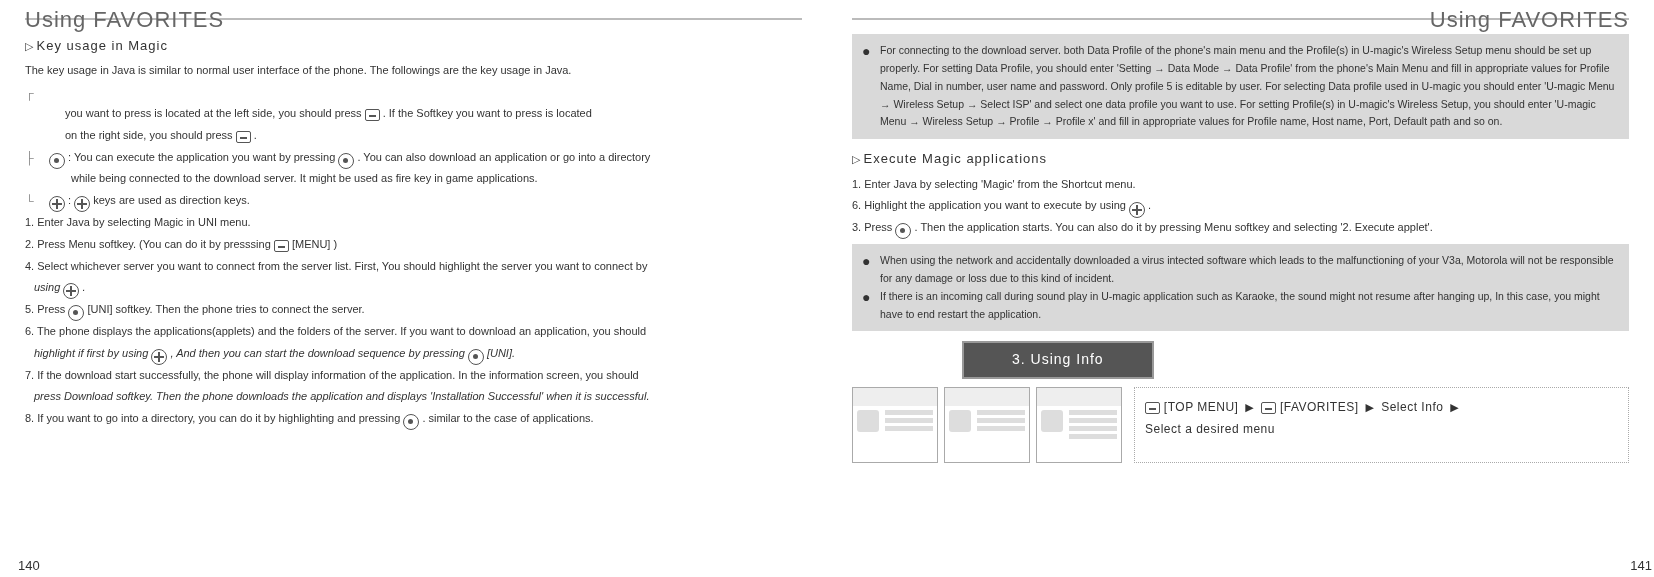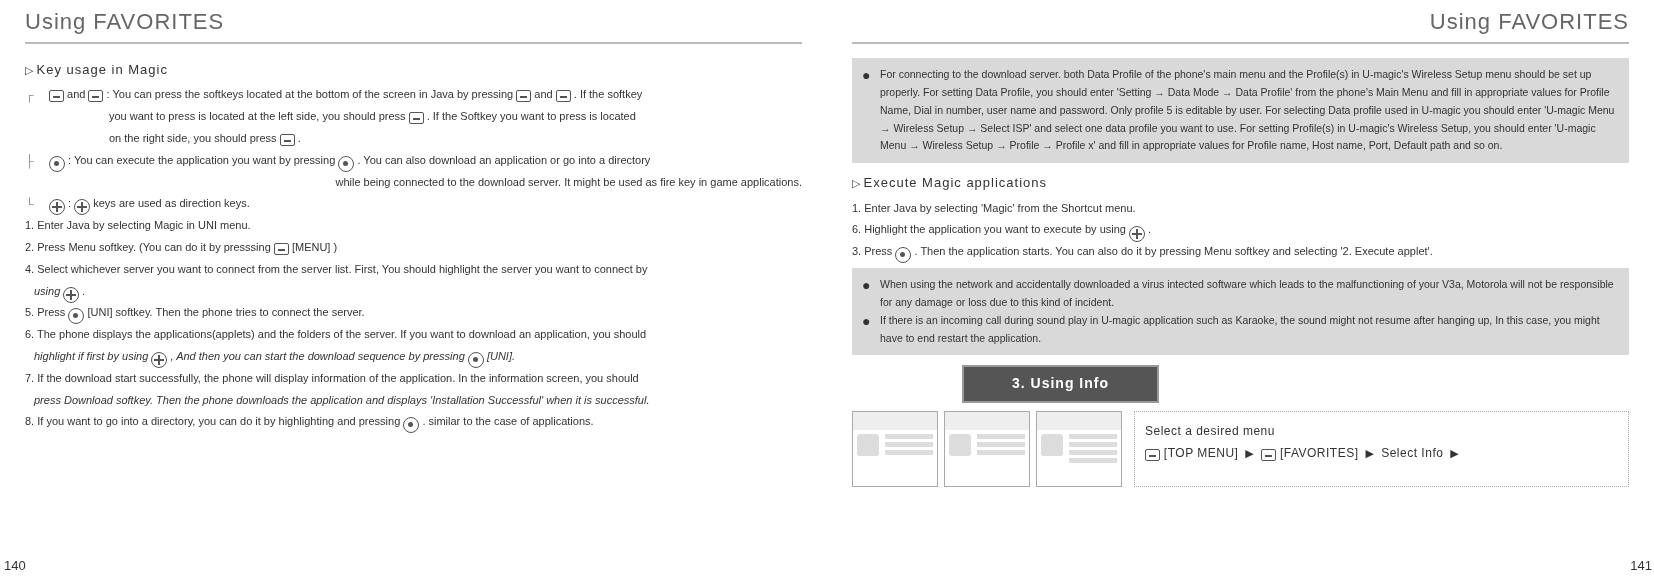--- a/index.html
+++ b/index.html
@@ -12,23 +12,23 @@
     display: flex;
     font-size: 11px;
     line-height: 1.8;
   }
   .page {
     width: 50%;
     padding: 0 25px 10px 25px;
     position: relative;
   }
   .page-header {
-    height: 44px;
+    height: 20px;
     display: flex;
-    align-items: flex-end;
+    align-items: flex-start;
     border-bottom: 2px solid #bbb;
     margin-bottom: 14px;
   }
   .left .page-header { justify-content: flex-start; }
   .right .page-header { justify-content: flex-end; }
   .page-title {
     font-size: 22px;
     color: #666;
     letter-spacing: 1px;
     font-weight: normal;
@@ -39,21 +39,21 @@
     letter-spacing: 1px;
     margin: 6px 0 4px 0;
   }
   .section-title::before {
     content: "▷ ";
     font-size: 11px;
     letter-spacing: 0;
   }
   .body-text { margin-bottom: 2px; }
   .indent-block { margin-left: 9px; font-style: italic; }
-  .indent-block2 { margin-left: 84px; }
+  .indent-block2 { margin-left: 40px; }
   .tree-row { display: flex; margin-bottom: 2px; }
   .tree-connector {
     width: 24px;
     flex-shrink: 0;
     color: #888;
     font-size: 12px;
     line-height: 1.4;
     padding-top: 2px;
   }
   .note-box {
@@ -61,21 +61,20 @@
     padding: 8px 10px;
     margin: 6px 0 8px 0;
     font-size: 10.5px;
     line-height: 1.7;
   }
   .bullet-row { display: flex; }
   .bullet-dot { width: 18px; flex-shrink: 0; font-size: 14px; line-height: 1.3; }
   .chapter-bar {
     margin: 10px 0 8px 0;
     display: flex;
-    font-weight: bold;
   }
   .chapter-inner {
     background: #555;
     color: #fff;
     padding: 4px 48px;
     font-size: 14px;
     letter-spacing: 1px;
     border: 2px solid #999;
     margin-left: 110px;
   }
@@ -163,45 +162,36 @@
     background: #555;
     border-radius: 50%;
   }
   .arrow { font-size: 11px; padding: 0 3px; }
   .page-number {
     position: absolute;
     bottom: 0px;
     font-size: 13px;
     color: #333;
   }
-  .left .page-number { left: 4px; }
+  .left .page-number { left: 18px; }
   .right .page-number { right: 2px; }
 </style>
 </head>
 <body>
 
 <div class="page left">
   <div class="page-header">
     <div class="page-title">Using FAVORITES</div>
   </div>
 
   <div class="section-title">Key usage in Magic</div>
+  <div class="body-text">The key usage in Java is similar to normal user interface of the phone. The followings are the key usage in Java.</div>
 
   <div class="tree-row">
     <div class="tree-connector">┌</div>
-    <div>
-      <span class="icon icon-softkey"></span>
-      <span> and </span>
-      <span class="icon icon-softkey"></span>
-      <span> : You can press the softkeys located at the bottom of the screen in Java by pressing </span>
-      <span class="icon icon-softkey"></span>
-      <span> and </span>
-      <span class="icon icon-softkey"></span>
-      <span> . If the softkey</span>
-    </div>
   </div>
   <div class="body-text indent-block2">
     <span>you want to press is located at the left side, you should press </span>
     <span class="icon icon-softkey"></span>
     <span> . If the Softkey you want to press is located</span>
   </div>
   <div class="body-text indent-block2">
     <span>on the right side, you should press </span>
     <span class="icon icon-softkey"></span>
     <span> .</span>
@@ -209,21 +199,21 @@
 
   <div class="tree-row">
     <div class="tree-connector">├</div>
     <div>
       <span class="icon icon-center"></span>
       <span> : You can execute the application you want by pressing </span>
       <span class="icon icon-center"></span>
       <span> . You can also download an application or go into a directory</span>
     </div>
   </div>
-  <div class="body-text" style="margin-left:46px;text-align:right;">while being connected to the download server. It might be used as fire key in game applications.</div>
+  <div class="body-text" style="margin-left:46px;">while being connected to the download server. It might be used as fire key in game applications.</div>
 
   <div class="tree-row">
     <div class="tree-connector">└</div>
     <div>
       <span class="icon icon-dpad"></span>
       <span> : </span>
       <span class="icon icon-dpad"></span>
       <span> keys are used as direction keys.</span>
     </div>
   </div>
@@ -324,28 +314,28 @@
       <div class="mock-screen">
           <div class="mock-lines">
             <div></div>
             <div></div>
             <div></div>
             <div></div>
           </div>
         </div>
     </div>
     <div class="nav-path-box">
-      <div>Select a desired menu</div>
       <div>
         <span class="icon icon-softkey"></span>
         <span> [TOP MENU] </span>
         <span class="arrow">▶</span>
         <span class="icon icon-softkey"></span>
         <span> [FAVORITES] </span>
         <span class="arrow">▶</span>
         <span> Select Info </span>
         <span class="arrow">▶</span>
       </div>
+      <div>Select a desired menu</div>
     </div>
   </div>
 
   <div class="page-number">141</div>
 </div>
 
 </body></html>

